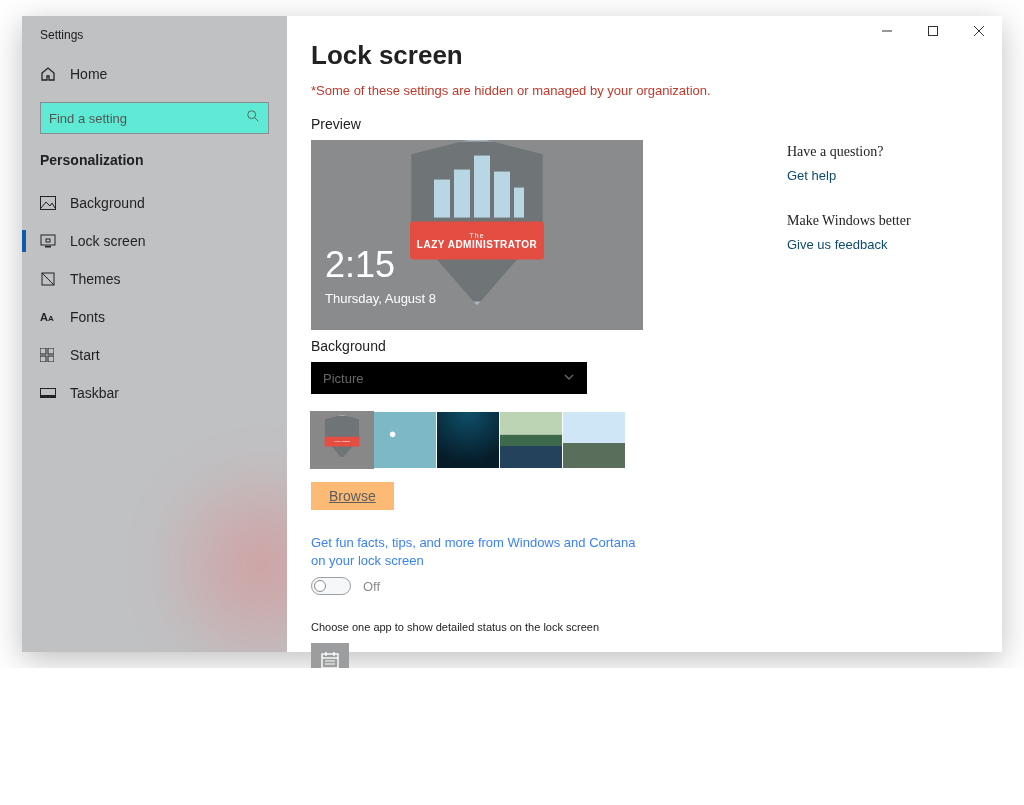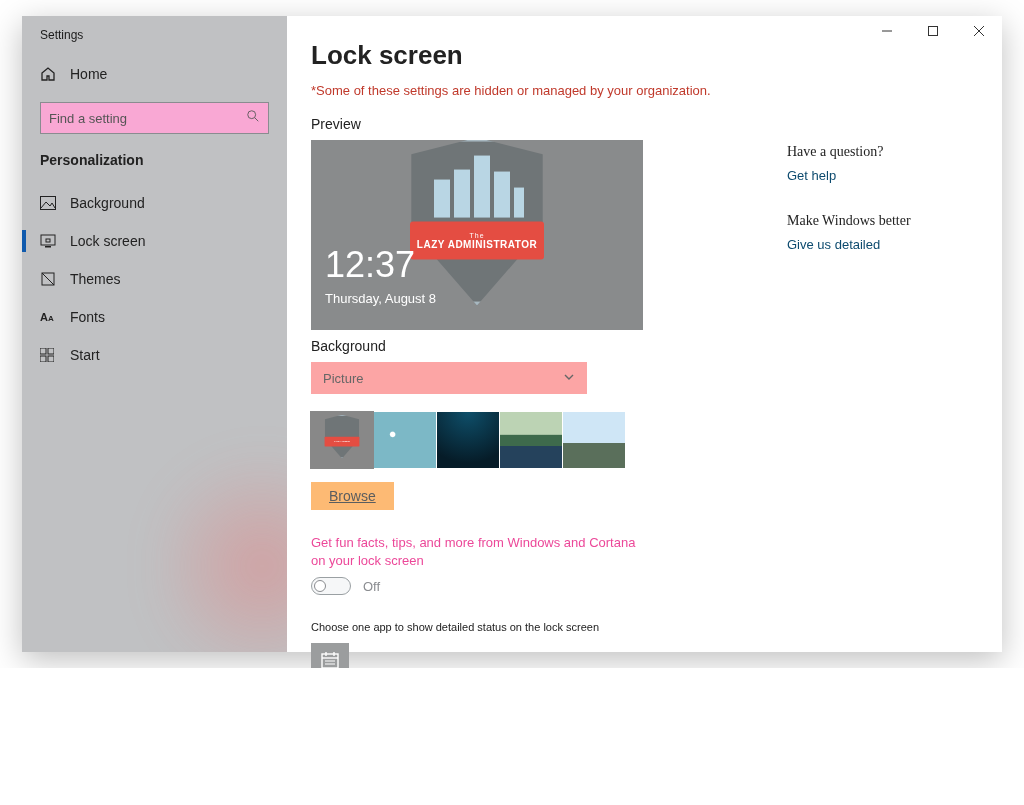--- a/index.html
+++ b/index.html
@@ -26,21 +26,21 @@
     color: #1b1b1b;
   }
   .home-row {
     display: flex; align-items: center;
     padding: 12px 18px; cursor: pointer;
     font-size: 14px; color: #222;
   }
   .home-row .icon { margin-right: 14px; display: inline-flex; }
   .search-box {
     margin: 8px 18px 12px 18px;
-    height: 32px; background: #f9a8d4;
+    height: 32px; background: #5eead4;
     border: 1px solid #8a8c90;
     display: flex; align-items: center; justify-content: space-between;
     padding: 0 8px;
   }
   .search-box .placeholder { color: #555; font-size: 13px; }
   .category-label { font-weight: 600; font-size: 14px; padding: 6px 18px 16px 18px; color:#222; }
   .nav-list { list-style: none; }
   .nav-item {
     display: flex; align-items: center;
     padding: 11px 18px; font-size: 14px; color: #222;
@@ -105,40 +105,40 @@
   .shield .skyline .b4{ left:62px; width:16px; height:46px; }
   .shield .skyline .b5{ left:82px; width:10px; height:30px; }
   .shield .banner{
     position:absolute; left:6px; right:6px; top:84px; height:38px;
     background:#e44d42; border-radius:3px; display:flex; flex-direction:column; align-items:center; justify-content:center;
   }
   .shield .banner .t1{ font-size:7px; color:#fff; letter-spacing:1px; }
   .shield .banner .t2{ font-size:10px; color:#fff; font-weight:600; letter-spacing:0.5px; }
 
   .dropdown {
-    width: 276px; height: 32px; background:#fca5a5; display:flex;
+    width: 276px; height: 32px; background:#000000; display:flex;
     align-items:center; justify-content:space-between; padding:0 12px;
     color:#666; font-size:13px; margin-bottom:18px; cursor:default;
   }
 
   .thumbs { display:flex; gap:1px; margin-bottom:14px; }
   .thumb { width:62px; height:56px; background:#888; position:relative; }
   .thumb.selected { outline:1px solid #888; }
   .thumb .mini-shield{ position:absolute; left:50%; top:50%; transform:translate(-50%,-52%) scale(0.26); transform-origin:center; }
   .thumb.sail   { background: radial-gradient(circle at 30% 40%, #fff 4%, #7cb8c6 6% 100%); }
   .thumb.cave   { background: radial-gradient(circle at 50% 0%, #0e4f6a, #061c28 80%); }
   .thumb.lake   { background: linear-gradient(#bcd3b4 40%, #3e6a4c 41% 60%, #25425c 61%); }
   .thumb.coast  { background: linear-gradient(#cfe6f6 55%, #5a6f5b 56%); }
 
   .browse-btn {
     display:inline-block; padding:6px 18px; background:#fdba74;
     color:#5a5d5f; font-size:14px; cursor:default; margin-bottom:24px;text-decoration:underline;
   }
 
-  .hint { font-size:13px; color:#ec4899; width:330px; margin-bottom:8px; line-height:1.35; }
+  .hint { font-size:13px; color:#3b82f6; width:330px; margin-bottom:8px; line-height:1.35; }
   .toggle-row { display:flex; align-items:center; gap:12px; color:#8a8c90; font-size:13px; margin-bottom:26px;}
   .toggle {
     width:40px; height:18px; border:1px solid #9aa0a3; border-radius:10px; position:relative; background:#f6f7f8;
   }
   .toggle .knob{
     width:12px; height:12px; border-radius:50%; border:1px solid #8a8c90; background:#fff;
     position:absolute; left:2px; top:2px;
   }
 
   .detail-label { font-size:11px; color:#222; margin-bottom:10px; }
@@ -217,20 +217,29 @@
       <li class="nav-item">
         <span class="icon">
             <svg width="14" height="14" viewBox="0 0 14 14">
               <rect x="0" y="0" width="6" height="6" fill="none" stroke="#222"></rect>
               <rect x="8" y="0" width="6" height="6" fill="none" stroke="#222"></rect>
               <rect x="0" y="8" width="6" height="6" fill="none" stroke="#222"></rect>
               <rect x="8" y="8" width="6" height="6" fill="none" stroke="#222"></rect>
             </svg>
           </span>
         <span>Start</span>
+      </li>
+      <li class="nav-item">
+        <span class="icon">
+            <svg width="16" height="10" viewBox="0 0 16 10">
+              <rect x="0.5" y="0.5" width="15" height="9" fill="none" stroke="#222"></rect>
+              <rect x="0.5" y="7" width="15" height="2.5" fill="#222"></rect>
+            </svg>
+          </span>
+        <span>Taskbar</span>
       </li>
     </ul>
   </aside>
 
   <div class="content">
     <div class="titlebar-controls">
       <div class="tb-btn">
           <svg width="12" height="12">
             <line x1="1" y1="6" x2="11" y2="6" stroke="#333"></line>
           </svg>
@@ -261,21 +270,21 @@
               <span class="b2"></span>
               <span class="b3"></span>
               <span class="b4"></span>
               <span class="b5"></span>
           </div>
           <div class="banner">
             <span class="t1">The</span>
             <span class="t2">LAZY ADMINISTRATOR</span>
           </div>
         </div>
-        <div class="time">12:37</div>
+        <div class="time">2:15</div>
         <div class="date">Thursday, August 8</div>
       </div>
 
       <div class="section-label">Background</div>
       <div class="dropdown">
         <span>Picture</span>
         <span><svg width="12" height="12" viewBox="0 0 12 12">
               <polyline points="2,4 6,8 10,4" fill="none" stroke="#666" stroke-width="1.4"></polyline>
             </svg></span>
       </div>
@@ -317,16 +326,16 @@
             </svg>
         </span>
       </div>
     </div>
 
     <div class="right-col">
       <div style="margin-top:88px"></div>
       <h4>Have a question?</h4>
       <span class="link">Get help</span>
       <h4>Make Windows better</h4>
-      <span class="link">Give us detailed</span>
+      <span class="link">Give us feedback</span>
     </div>
   </div>
 </div>
 
 </body></html>

